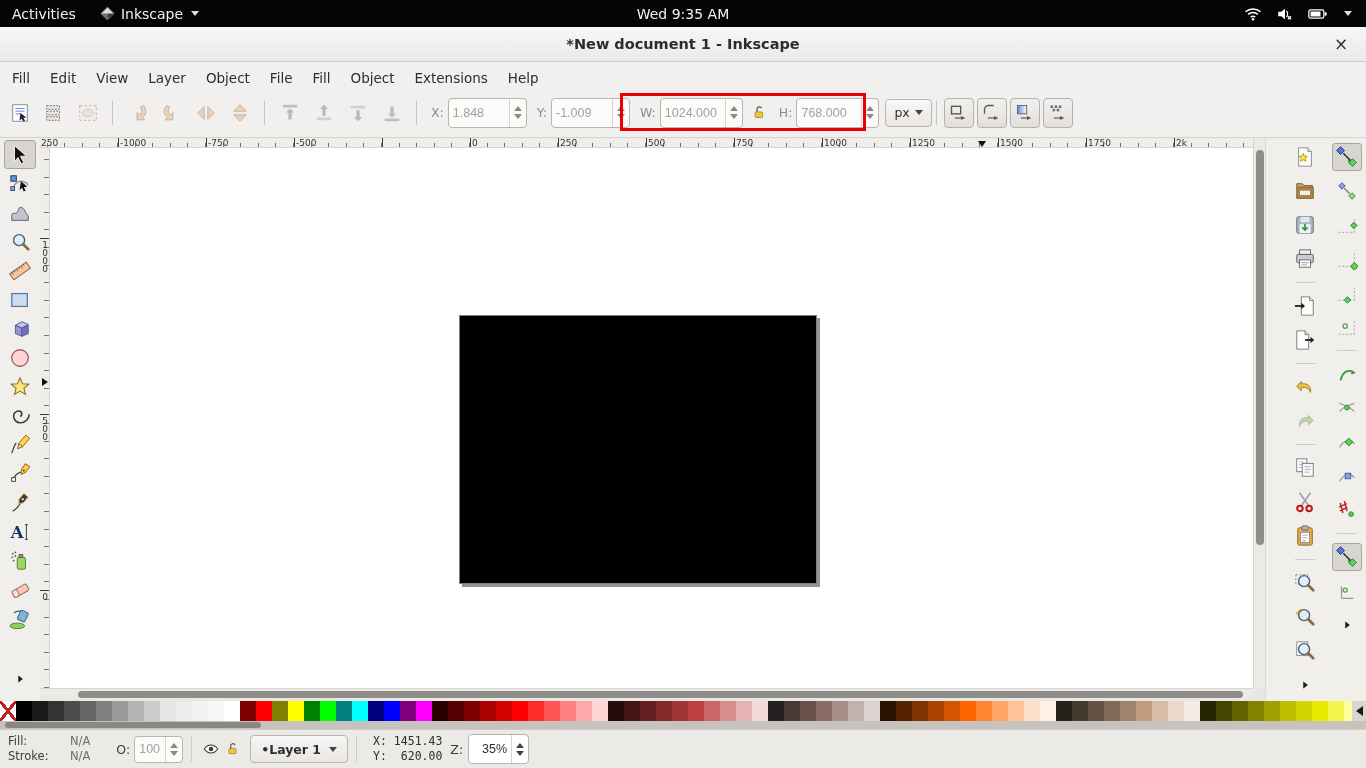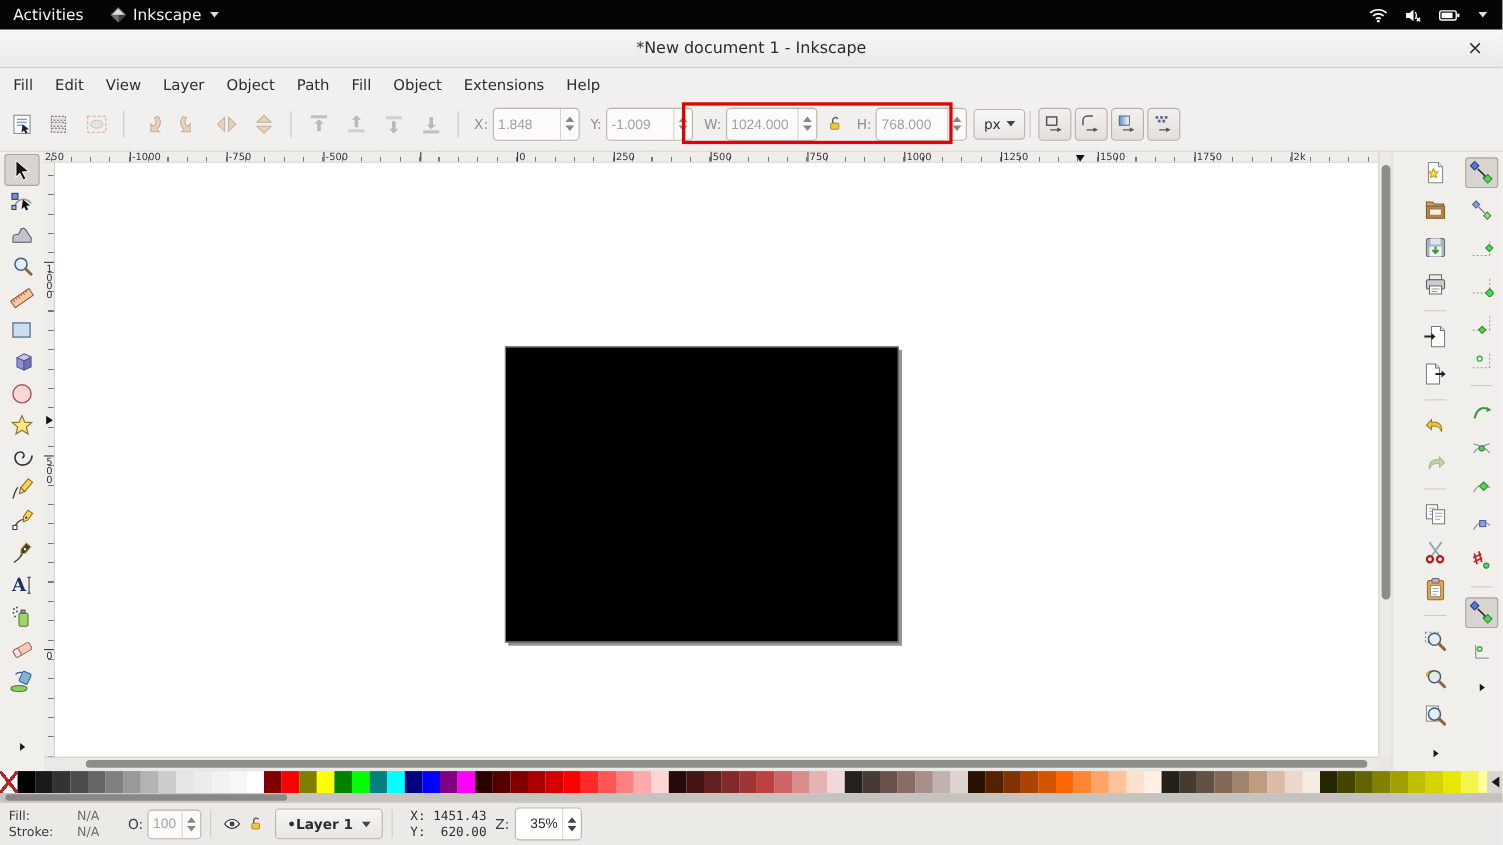--- a/index.html
+++ b/index.html
@@ -13,21 +13,21 @@
   
   #topbar{left:0;top:0;width:1366px;height:27px;background:#050505;color:#f2f2f2;display:flex;align-items:center}
   #topbar .tbitem{display:flex;align-items:center;gap:6px;padding:0 12px;height:100%;font-size:14px;color:#f2f2f2}
   #topbar .caret{width:0;height:0;border-left:4px solid transparent;border-right:4px solid transparent;border-top:5px solid #ddd;margin-left:2px}
   #clock{position:absolute;left:0;right:0;text-align:center;font-size:14px;pointer-events:none}
   #sysicons{margin-left:auto;display:flex;align-items:center;gap:14px;padding:0 14px;height:100%}
 
   
   #titlebar{left:0;top:27px;width:1366px;height:35px;background:linear-gradient(#f8f7f6,#ebe9e7);
             border-bottom:1px solid #cfcac5;display:flex;align-items:center;box-sizing:border-box}
-  #wintitle{position:absolute;left:0;right:0;text-align:center;font-weight:normal;font-size:14.5px;color:#2c2c2c}
+  #wintitle{position:absolute;left:0;right:0;text-align:center;font-weight:bold;font-size:14.5px;color:#2c2c2c}
   #closebtn{position:absolute;right:12px;top:4px;width:26px;height:26px;font-size:17px;color:#333;
             display:flex;align-items:center;justify-content:center;border-radius:50%}
 
   
   #menubar{left:0;top:62px;width:1366px;height:31px;background:#f2f0ee;display:flex;align-items:center;padding-left:2px;box-sizing:border-box}
   .menu-item{padding:5px 10px;font-size:13.5px;color:#2d2d2d}
 
   
   #toolctrl{left:0;top:93px;width:1366px;height:45px;background:#f2f0ee;border-bottom:1px solid #d5d1cc;
             display:flex;align-items:center;box-sizing:border-box;padding:0 6px 5px 6px}
@@ -131,20 +131,21 @@
     <span>
       <svg width="15" height="15" viewBox="0 0 16 16">
           <polygon points="8,1 15,8 8,15 1,8" fill="#d8dde2" stroke="#555"></polygon>
           <polygon points="1,8 8,8 8,15" fill="#6a7076"></polygon>
           <polygon points="8,8 15,8 8,15" fill="#3a4046"></polygon>
         </svg>
     </span>
     <span>Inkscape</span>
     <i class="caret"></i>
   </div>
+  <div id="clock">Wed 9:35 AM</div>
   <div id="sysicons">
     <span>
       <svg width="18" height="16" viewBox="0 0 24 20">
           <path d="M2 7a15 15 0 0 1 20 0" stroke="#fff" stroke-width="2" fill="none"></path>
           <path d="M5.5 10.5a10 10 0 0 1 13 0" stroke="#fff" stroke-width="2" fill="none"></path>
           <path d="M9 14a5.5 5.5 0 0 1 6 0" stroke="#fff" stroke-width="2" fill="none"></path>
           <circle cx="12" cy="17" r="1.7" fill="#fff"></circle>
         </svg>
     </span>
     <span>
@@ -171,21 +172,21 @@
       <span>×</span>
     </button>
 </div>
 
 <div class="abs" id="menubar">
     <span class="menu-item">Fill</span>
     <span class="menu-item">Edit</span>
     <span class="menu-item">View</span>
     <span class="menu-item">Layer</span>
     <span class="menu-item">Object</span>
-    <span class="menu-item">Path</span>
+    <span class="menu-item">File</span>
     <span class="menu-item">Fill</span>
     <span class="menu-item">Object</span>
     <span class="menu-item">Extensions</span>
     <span class="menu-item">Help</span>
   </div>
 
 <div class="abs" id="toolctrl">
   <div id="tc-buttons">
       <button class="tcbtn">
         <span class="ic">

